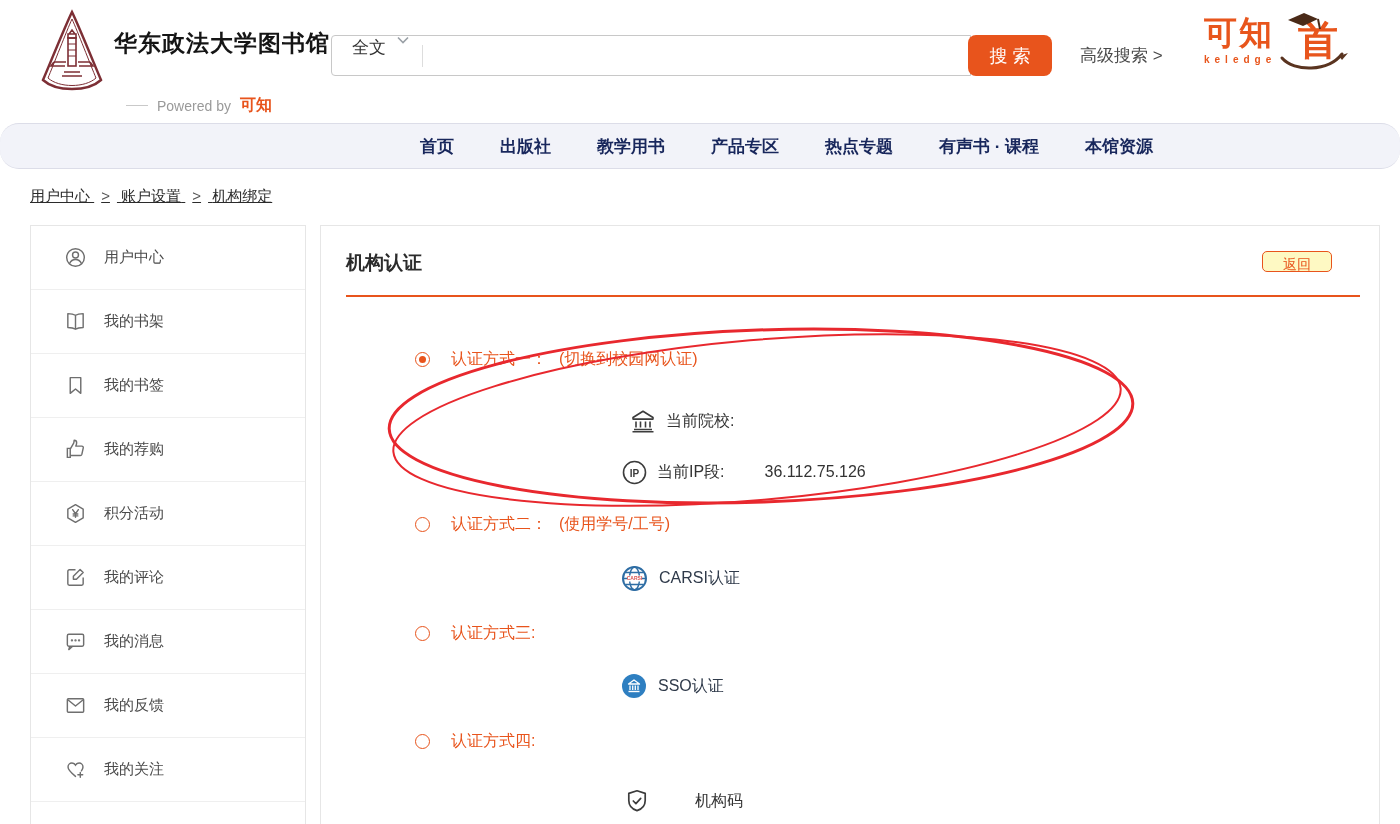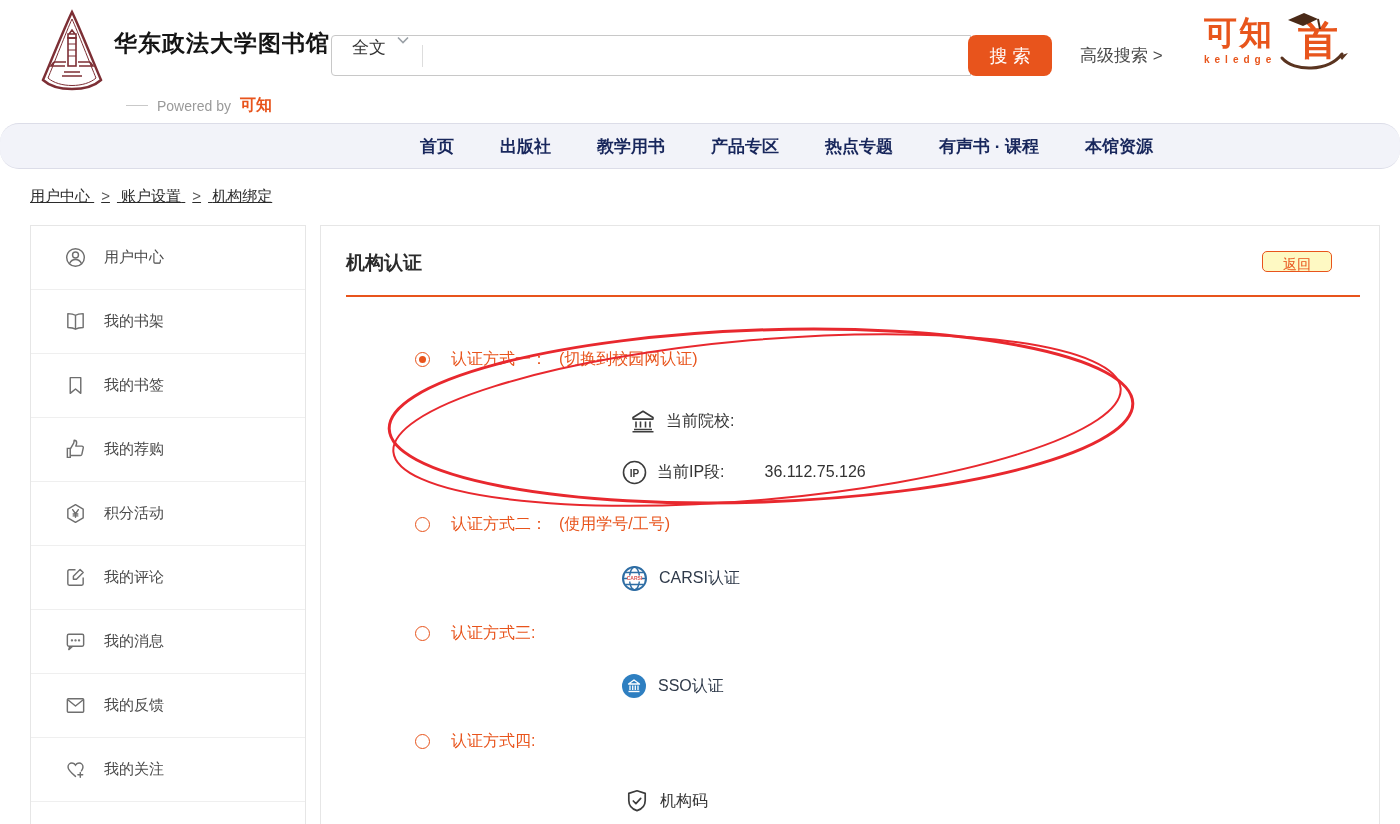--- a/index.html
+++ b/index.html
@@ -65,21 +65,21 @@
   .dd-text { padding-left:17px; font-size:15px; color:#333; flex:1; white-space:nowrap; overflow:hidden; }
   .dd-chevron { margin-right:12px; flex:none; display:flex; }
 
   .ip-row { position:absolute; left:301px; top:233px; height:26px; display:flex; align-items:center; }
   .ip-value { margin-left:40px; font-size:16px; color:#333; }
 
   .carsi-row { position:absolute; left:300px; top:338px; height:28px; display:flex; align-items:center; gap:11px; cursor:pointer; }
   .auth-link-label { font-size:16px; color:#2f3a4a; }
   .sso-row { position:absolute; left:300px; top:447px; height:26px; display:flex; align-items:center; gap:11px; cursor:pointer; }
 
-  .org-row { position:absolute; left:303px; top:562px; height:26px; display:flex; align-items:center; }
+  .org-row { position:absolute; left:303px; top:562px; height:26px; display:flex; align-items:center;gap:35px; }
   .org-input { position:absolute; left:417px; top:556px; width:335px; height:38px; border:1px solid #d6d6d6; padding-left:16px;
     font-size:15px; color:#333; outline:none; }
   .org-input::placeholder { color:#c3c3c3; }
 
   .annotation-svg { position:absolute; left:0; top:0; width:1060px; height:650px; pointer-events:none; }
 </style>
 </head>
 <body>
 
 <div class="header">

